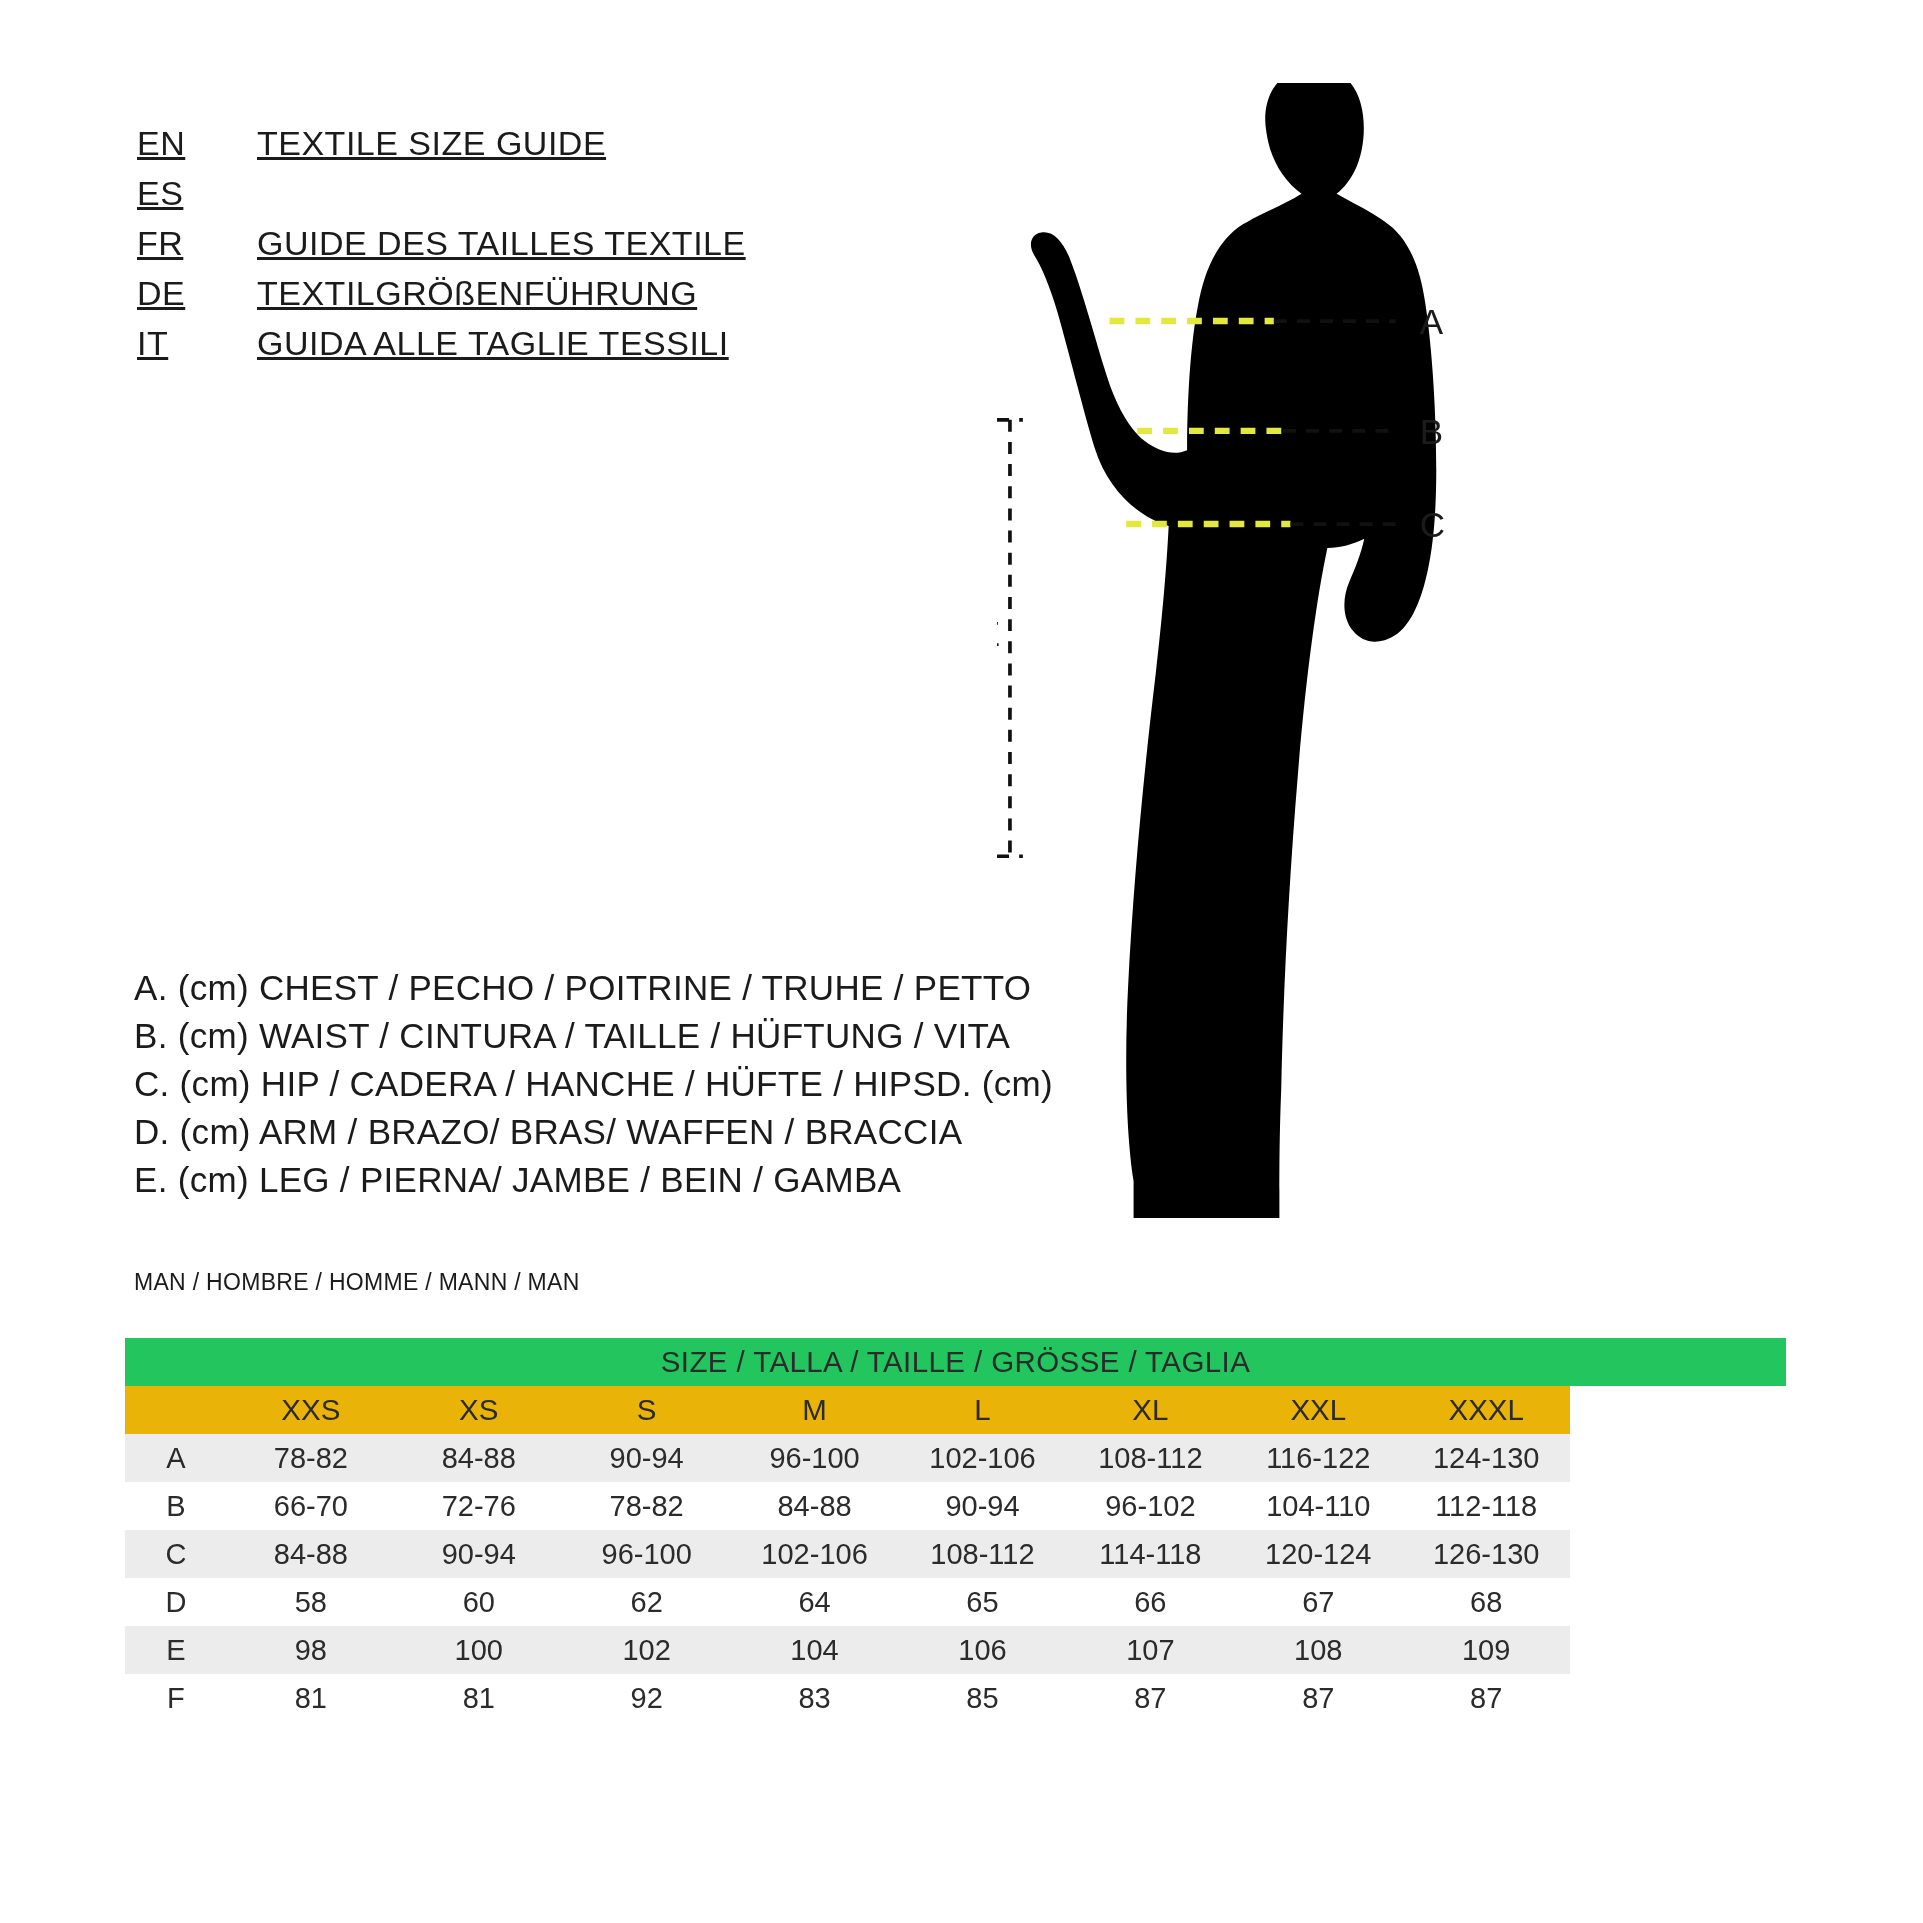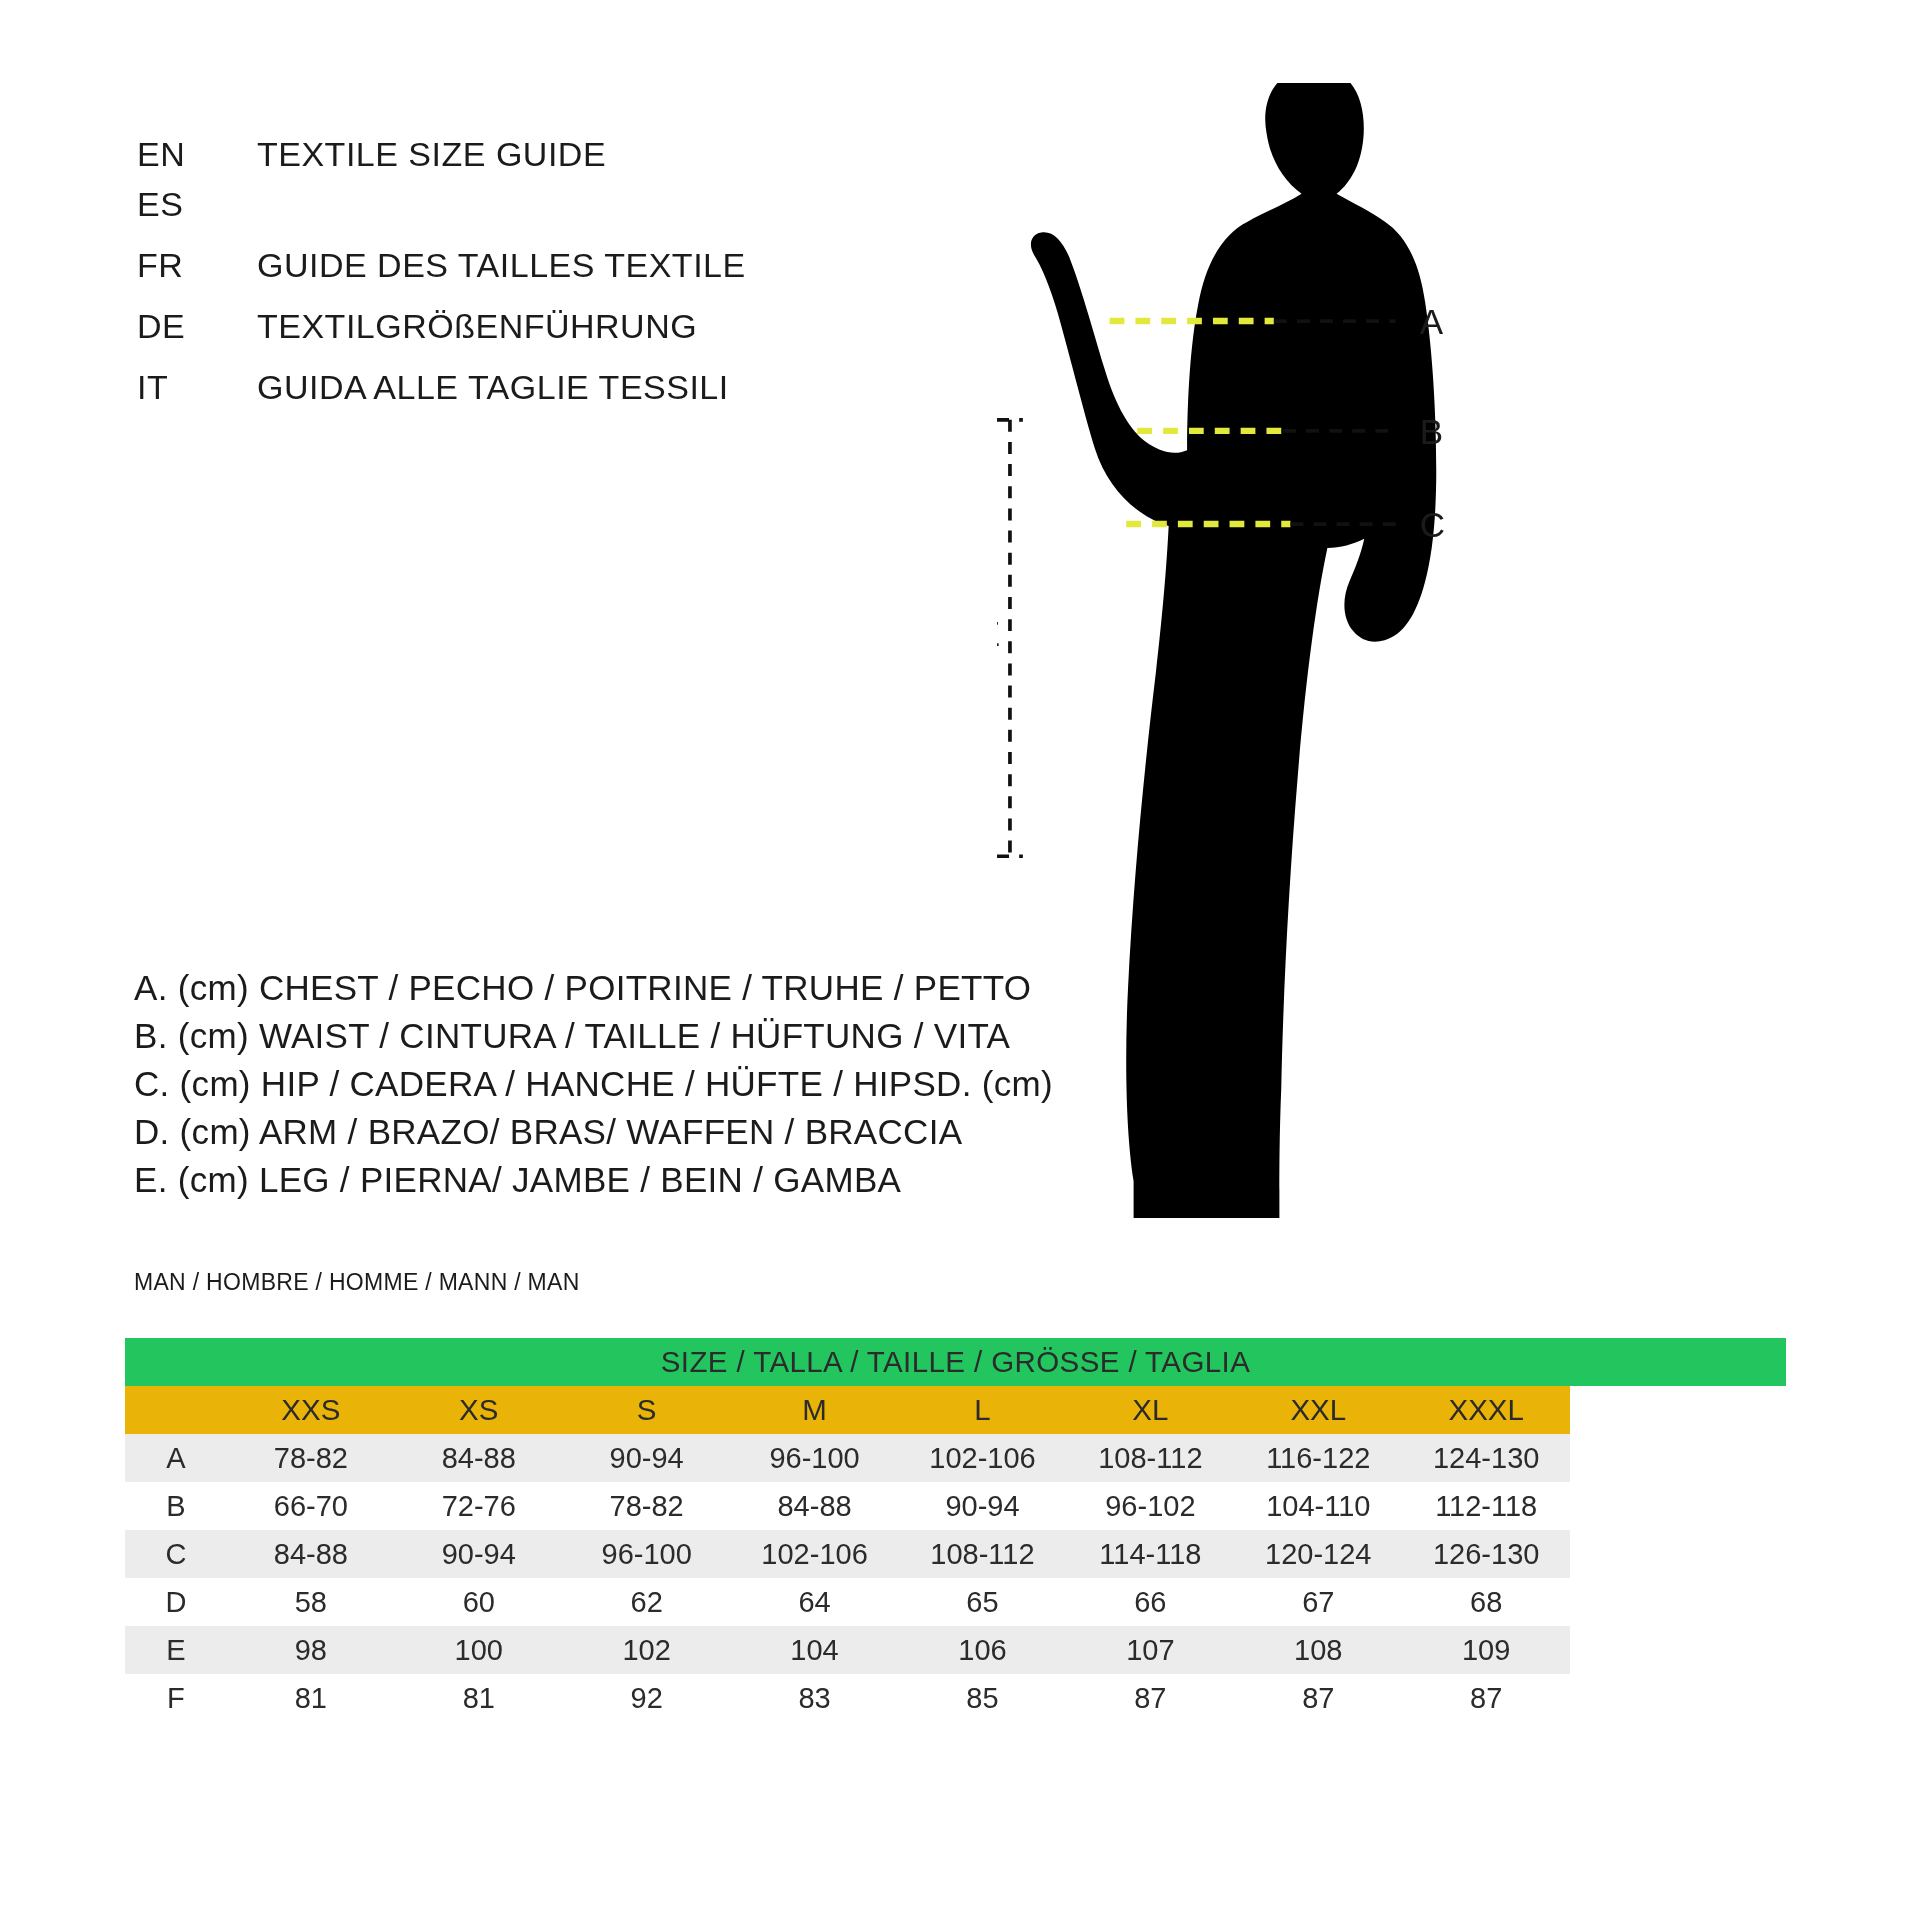--- a/index.html
+++ b/index.html
@@ -21,23 +21,24 @@
     left: 137px; top: 118px;
     width: 701px;
   }
   .lang-row {
     display: flex;
     align-items: baseline;
     font-size: 34px;
     letter-spacing: 0.5px;
     line-height: 50px;
     white-space: nowrap;
+    text-decoration: underline;
   }
   .lang-code { width: 120px; flex: 0 0 120px; }
-  .lang-text { flex: 1 1 auto; margin-top: 11px; }
+  .lang-text { flex: 1 1 auto; }
 
   
   #legend-block {
     position: absolute;
     left: 134px; top: 964px;
     width: 1071px;
   }
   .legend-row {
     font-size: 35px;
     line-height: 48px;

